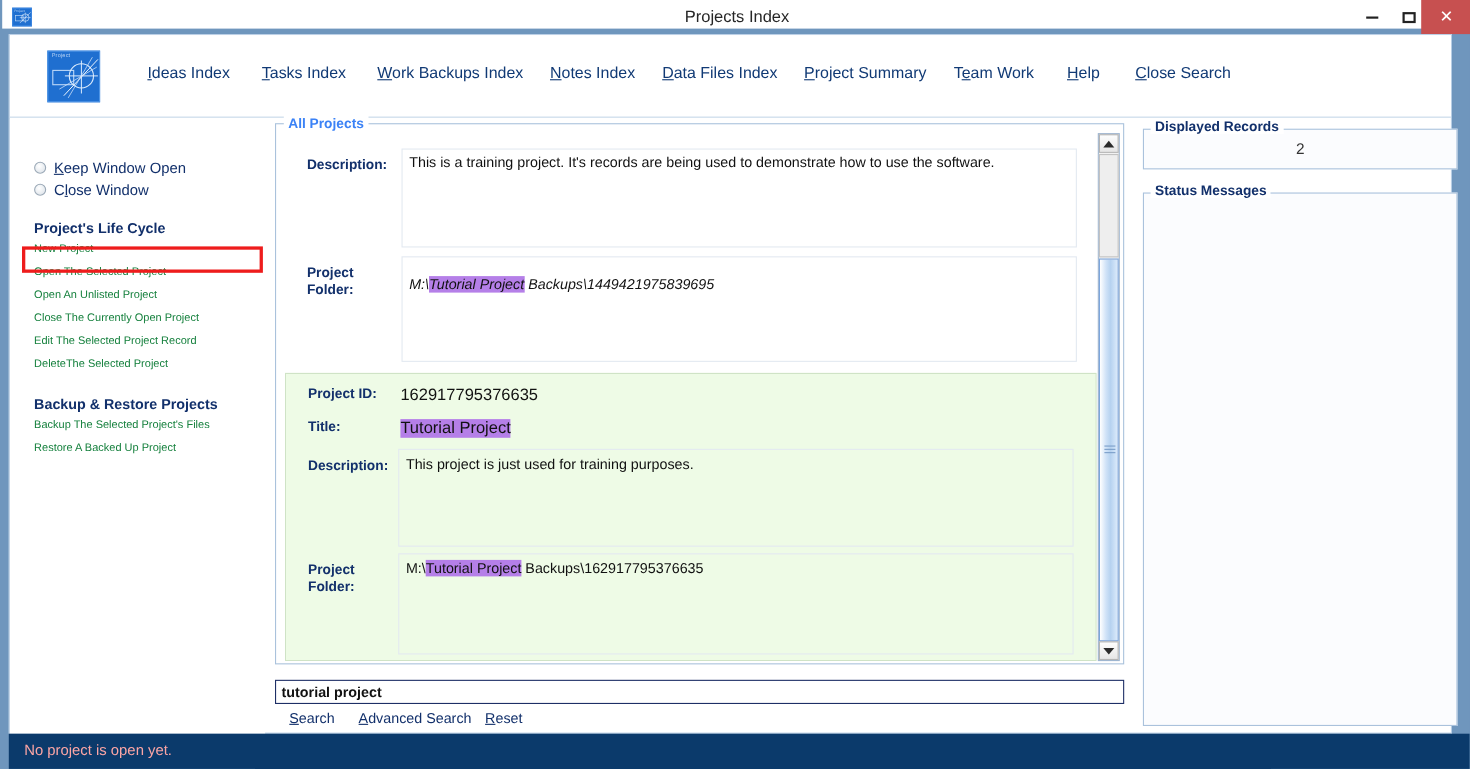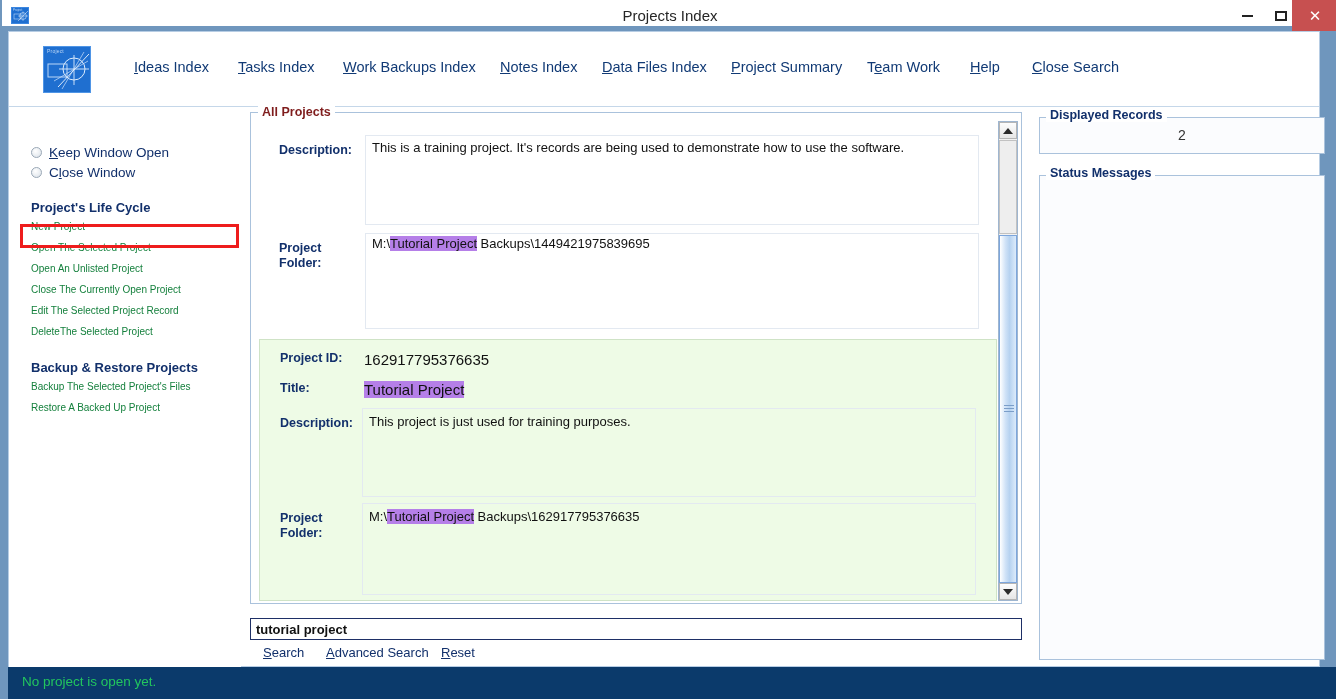--- a/index.html
+++ b/index.html
@@ -136,21 +136,21 @@
   #groupbox {
     position: absolute; left: 241px; top: 112px;
     width: 772px; height: 492px;
     border: 1px solid #aac2dc;
     background: #ffffff;
   }
   #groupbox-legend {
     position: absolute; left: 249px; top: 105px;
     background: #ffffff;
     padding: 0 4px;
-    font-size: 12.5px; font-weight: bold; color: #7f1d1d;
+    font-size: 12.5px; font-weight: bold; color: #3b82f6;
   }
   #records-viewport {
     position: absolute; left: 250px; top: 121px;
     width: 738px; height: 480px;
     overflow: hidden;
     background: #ffffff;
   }
 
   .record {
     position: relative;
@@ -262,21 +262,21 @@
 
   
   #statusbar {
     position: absolute; left: 8px; top: 667px;
     width: 1328px; height: 32px;
     background: #0b3a6b;
   }
   #statusbar-text {
     position: absolute; left: 14px; top: 0;
     height: 32px; line-height: 30px;
-    font-size: 13.5px; color: #22c55e;
+    font-size: 13.5px; color: #fca5a5;
   }
 </style>
 </head>
 <body>
 
 <div id="window">
 
   <div id="titlebar">
     <div id="title-icon">
       <span class="mini-label">Project</span>
@@ -359,21 +359,21 @@
     <div id="records-viewport" style="top:89px;">
 
       <div class="record" style="height:216px;">
         <div class="fld-label" style="left:20px; top:22px;">Description:</div>
         <div class="fld-box" style="left:106px; top:14px; width:614px; height:90px;"></div>
         <div class="fld-text" style="left:113px; top:18px; width:600px;">This is a training project. It's records are being used to demonstrate how to use the software.</div>
 
         <div class="fld-label" style="left:20px; top:120px;">Project
 Folder:</div>
         <div class="fld-box" style="left:106px; top:112px; width:614px; height:96px;"></div>
-        <div class="fld-text" style="left:113px; top:114px; width:600px;"><span>M:\</span><span class="hl">Tutorial Project</span><span> Backups\1449421975839695</span></div>
+        <div class="fld-text" style="left:113px; top:129px; width:600px;font-style:italic;"><span>M:\</span><span class="hl">Tutorial Project</span><span> Backups\1449421975839695</span></div>
       </div>
 
       <div class="record green" style="height:262px; margin-top:2px;">
         <div class="fld-label" style="left:20px; top:11px;">Project ID:</div>
         <div class="fld-value" style="left:104px; top:11px;">162917795376635</div>
 
         <div class="fld-label" style="left:20px; top:41px;">Title:</div>
         <div class="fld-value" style="left:104px; top:41px;"><span class="hl">Tutorial Project</span></div>
 
         <div class="fld-label" style="left:20px; top:76px;">Description:</div>

